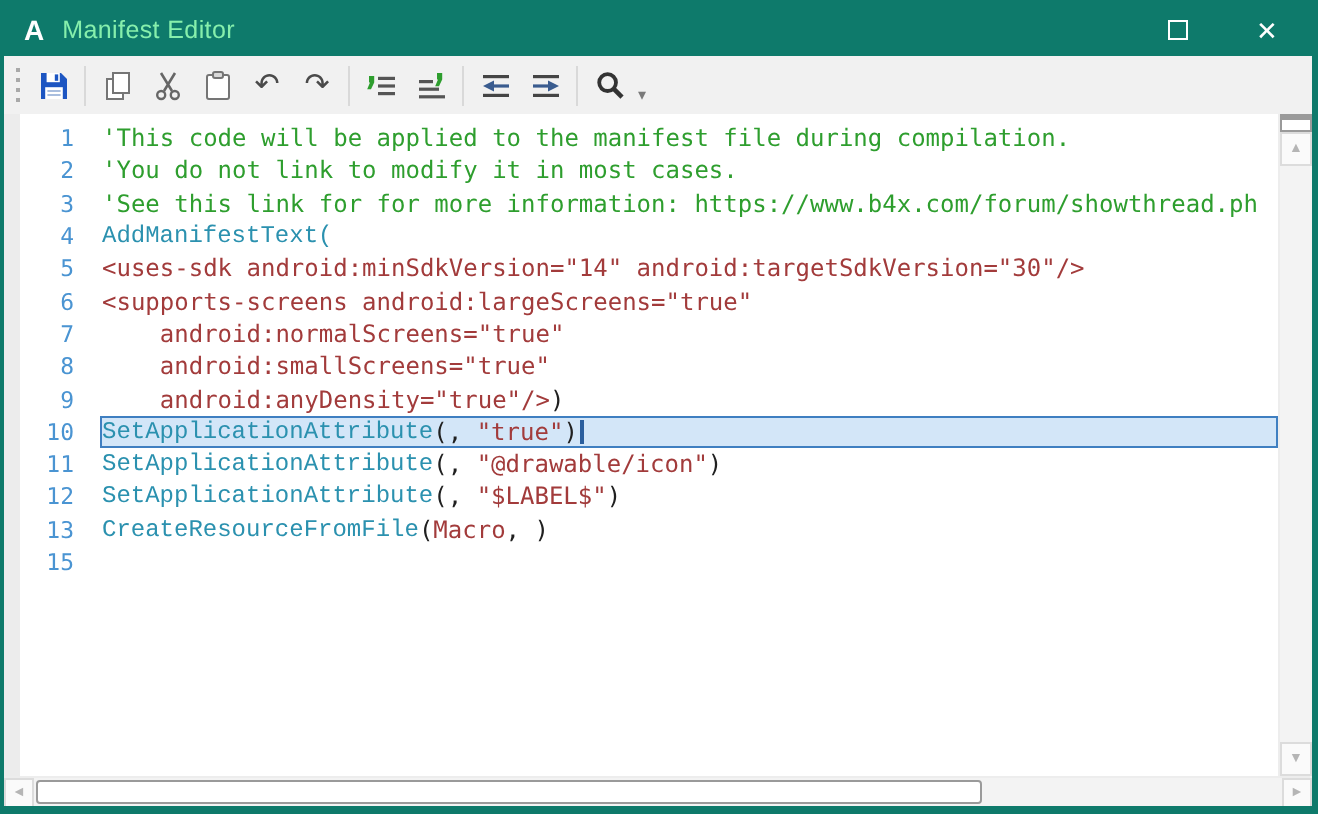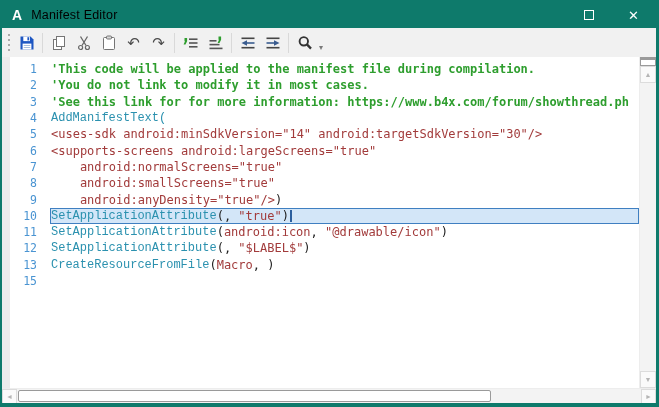--- a/index.html
+++ b/index.html
@@ -5,42 +5,42 @@
   * { margin:0; padding:0; box-sizing:border-box; }
   html,body { width:659px; height:407px; font-family:"Liberation Sans", sans-serif; }
   .window {
     width:659px; height:407px;
     border:2px solid var(--chrome); border-bottom-width:4px; border-right-width:3px;
     display:flex; flex-direction:column; background:#fff; overflow:hidden;
   }
   
   .titlebar { height:26px; background:var(--chrome); display:flex; align-items:center; flex-shrink:0; }
   .app-logo { color:#fff; font-weight:bold; font-size:14px; padding:0 9px 0 10px; }
-  .app-title { color:#000000; font-size:12.5px; letter-spacing:.2px; }
+  .app-title { color:#86efac; font-size:12.5px; letter-spacing:.2px; }
   .tb-spacer { flex:1; }
   .win-btn { width:45px; height:26px; display:flex; align-items:center; justify-content:center; color:#fff; }
   .max-glyph { width:10px; height:10px; border:1.3px solid #fff; display:block; }
   .close-glyph { font-size:13px; line-height:1; }
   
   .toolbar { height:29px; background:var(--toolbar_bg); display:flex; align-items:center; flex-shrink:0; padding-left:3px; }
   .grip { width:3px; height:18px; margin:0 4px 0 2px;
     background-image:repeating-linear-gradient(to bottom,#a9a9a9 0 2px,transparent 2px 5px); background-size:2px 100%; background-repeat:no-repeat; background-position:center; }
   .tbtn { width:25px; height:24px; display:flex; align-items:center; justify-content:center; }
   .tsep { width:1px; height:20px; background:#d9d9d9; margin:0 3px; }
   .uglyph { font-size:15px; color:#4a4a4a; line-height:1; }
   .overflow { font-size:8px; color:#7a7a7a; margin-left:2px; align-self:flex-end; padding-bottom:5px; }
   
   .editor-region { flex:1; display:flex; min-height:0; background:#fff; }
   .gutter-strip { width:8px; background:var(--gutter_bg); flex-shrink:0; }
   .code-pane { flex:1; min-width:0; overflow:hidden; padding-top:4px; font-family:"DejaVu Sans Mono", monospace; }
   .line { display:flex; height:16.3px; align-items:center; }
   .ln { width:40px; flex-shrink:0; text-align:right; padding-right:13px; color:var(--line_number); font-size:11.5px; font-family:"DejaVu Sans Mono", monospace; }
   .code-wrap { flex:1; display:flex; align-items:center; white-space:pre; font-size:12px; border:1px solid transparent; height:16.3px; overflow:hidden; }
   .code-wrap.selected { background:var(--selection_bg); border-color:var(--selection_border); }
-  .tok-comment { color:var(--comment);font-weight:bold; }
+  .tok-comment { color:var(--comment); }
   .tok-keyword { color:var(--keyword);font-family:Liberation Mono, monospace; }
   .tok-xml { color:var(--literal); }
   .tok-plain { color:var(--plain); }
   .caret { width:0; height:12px; border-left:2px solid var(--caret); margin-left:1px; }
   
   .vscroll { width:17px; flex-shrink:0; background:var(--scrollbar_track); display:flex; flex-direction:column; border-left:1px solid #ededed; }
   .split-box { height:9px; background:#fff; border:1px solid #9a9a9a; border-top-width:3px; flex-shrink:0; }
   .sbtn { height:17px; display:flex; align-items:center; justify-content:center; border:1px solid #dcdcdc; background:#fafafa; color:var(--scrollbar_glyph); font-size:7px; flex-shrink:0; }
   .vtrack { flex:1; }
   .hscroll { height:15px; background:var(--scrollbar_track); display:flex; align-items:center; flex-shrink:0; border-top:1px solid #ededed; }
@@ -201,21 +201,21 @@
           <div class="line">
             <span class="ln">9</span>
             <span class="code-wrap"><span class="tok-xml">    android:anyDensity="true"/&gt;</span><span class="tok-plain">)</span></span>
           </div>
           <div class="line">
             <span class="ln">10</span>
             <span class="code-wrap selected"><span class="tok-keyword">SetApplicationAttribute</span><span class="tok-plain">(</span><span class="tok-plain">, </span><span class="tok-xml">"true"</span><span class="tok-plain">)</span><span class="caret"></span></span>
           </div>
           <div class="line">
             <span class="ln">11</span>
-            <span class="code-wrap"><span class="tok-keyword">SetApplicationAttribute</span><span class="tok-plain">(</span><span class="tok-xml">android:icon</span><span class="tok-plain">, </span><span class="tok-xml">"@drawable/icon"</span><span class="tok-plain">)</span></span>
+            <span class="code-wrap"><span class="tok-keyword">SetApplicationAttribute</span><span class="tok-plain">(</span><span class="tok-plain">, </span><span class="tok-xml">"@drawable/icon"</span><span class="tok-plain">)</span></span>
           </div>
           <div class="line">
             <span class="ln">12</span>
             <span class="code-wrap"><span class="tok-keyword">SetApplicationAttribute</span><span class="tok-plain">(</span><span class="tok-plain">, </span><span class="tok-xml">"$LABEL$"</span><span class="tok-plain">)</span></span>
           </div>
           <div class="line">
             <span class="ln">13</span>
             <span class="code-wrap"><span class="tok-keyword">CreateResourceFromFile</span><span class="tok-plain">(</span><span class="tok-xml">Macro</span><span class="tok-plain">, </span><span class="tok-plain">)</span></span>
           </div>
           <div class="line">

